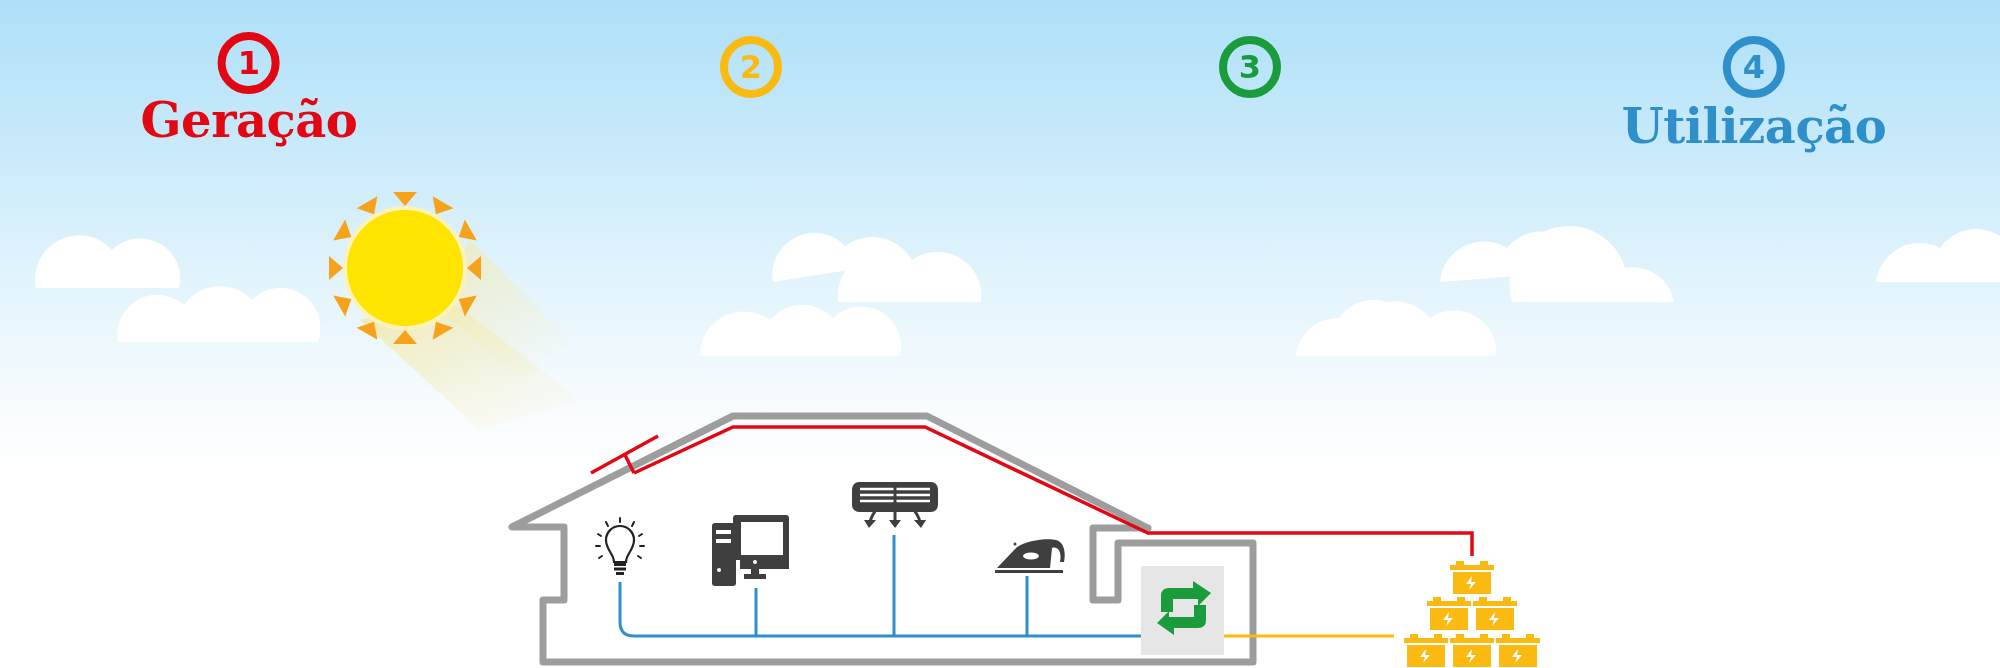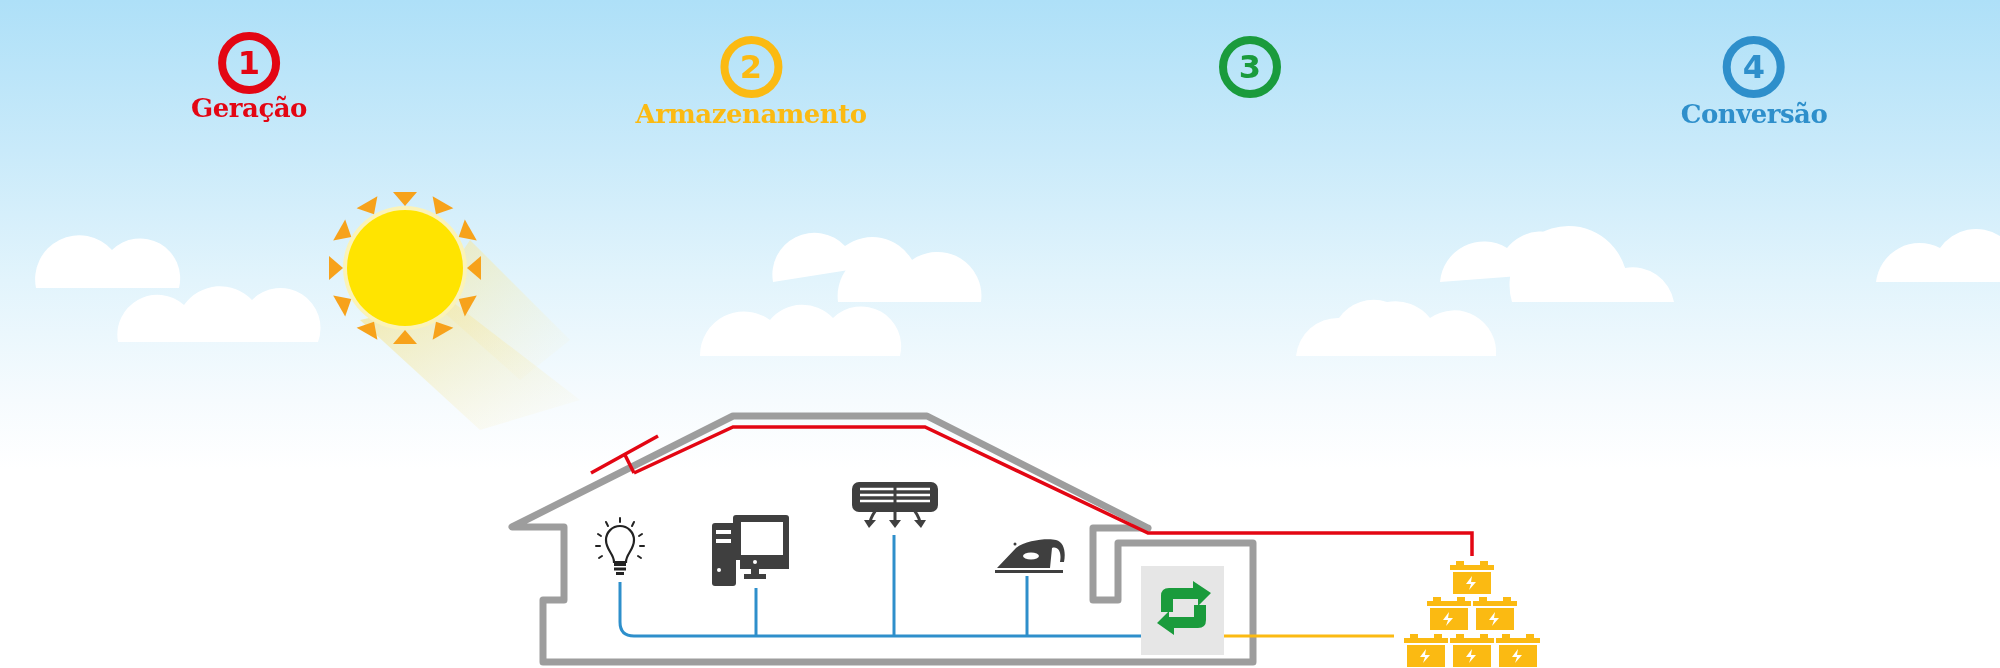--- a/index.html
+++ b/index.html
@@ -44,21 +44,21 @@
       font-family: "DejaVu Sans", sans-serif;
       font-weight: bold;
       font-size: 32px;
       line-height: 1;
       background: transparent;
     }
     .step-label {
       margin-top: 2px;
       font-family: "DejaVu Serif", serif;
       font-weight: bold;
-      font-size: 26px;
+      font-size: 48px;
       letter-spacing: -0.5px;
       line-height: 1.1;
       white-space: nowrap;
     }
     .step-1 { left: 249px; color: #e30613; top: 32px; }
     .step-1 .step-label { margin-top: 0; }
     .step-2 { left: 751px; color: #fbba12; top: 36px; }
     .step-3 { left: 1250px; color: #1a9b3c; top: 36px; }
     .step-4 { left: 1754px; color: #2e8fcb; top: 36px; }
   </style>
@@ -257,23 +257,22 @@
       </g>
     </g>
   </svg>
 
   <div class="step step-1">
     <div class="step-badge">1</div>
     <div class="step-label">Geração</div>
   </div>
   <div class="step step-2">
     <div class="step-badge">2</div>
-    <div class="step-label">Armazenamento</div>
   </div>
   <div class="step step-3">
     <div class="step-badge">3</div>
   </div>
   <div class="step step-4">
     <div class="step-badge">4</div>
-    <div class="step-label">Conversão</div>
+    <div class="step-label">Utilização</div>
   </div>
 
 </div>
 
 </body></html>

